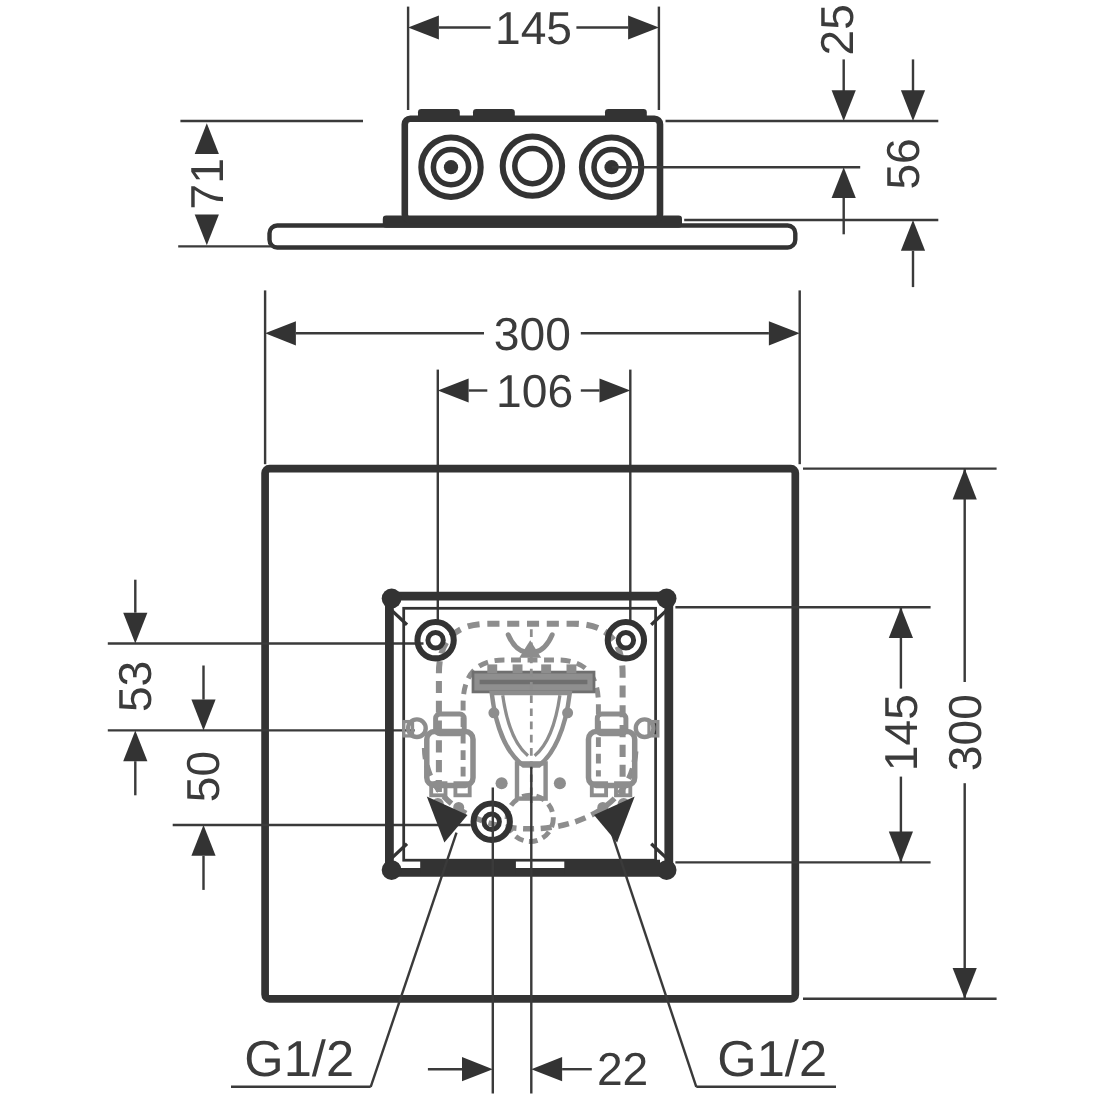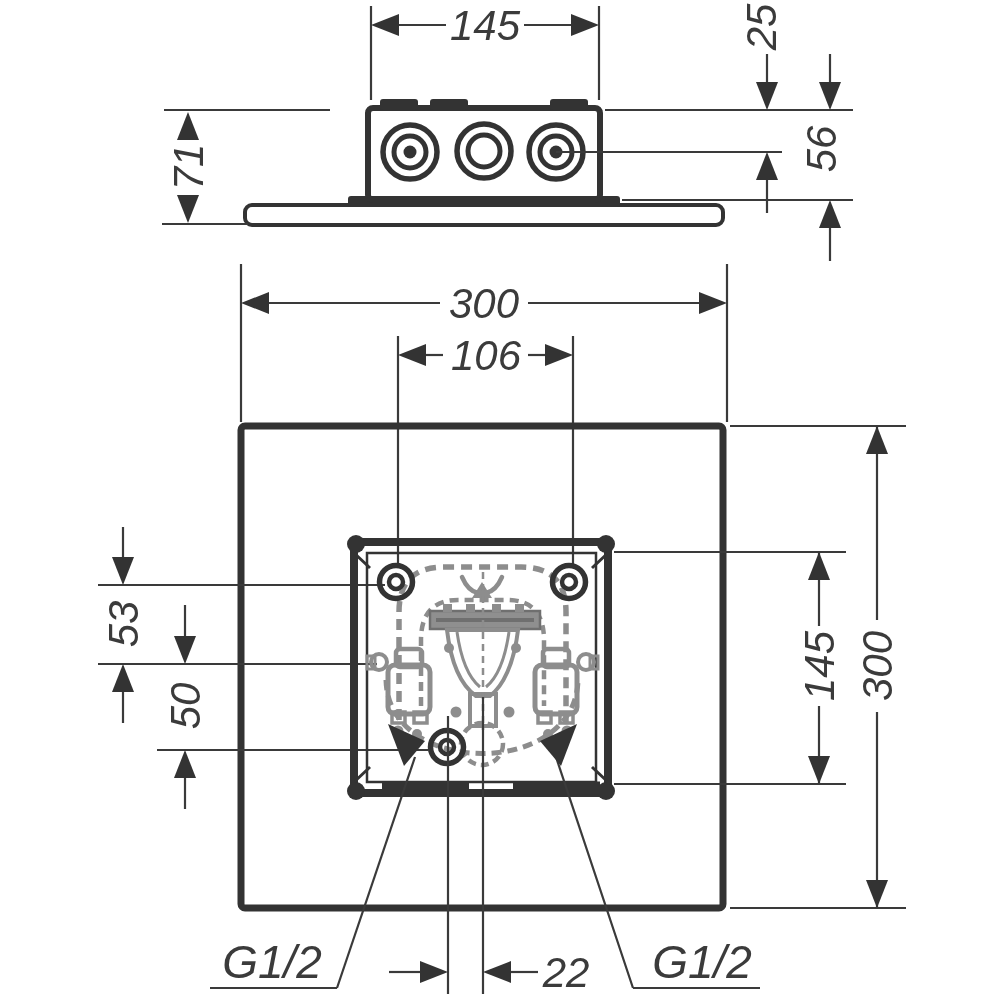--- a/index.html
+++ b/index.html
@@ -1,21 +1,20 @@
 <!DOCTYPE html>
 <html><head>
 <meta charset="utf-8">
 <style>
   html, body { margin: 0; padding: 0; background: #ffffff; }
   .canvas {
     position: relative;
     width: 1000px; height: 1000px;
     background: #ffffff;
     font-family: "Liberation Sans", sans-serif;
-    font-style: italic;
   }
   svg { display: block; }
   .thin  { stroke: #3a3a3a; stroke-width: 2.2; fill: none; }
   .thick { stroke: #333333; fill: none; }
   .arrow { fill: #333333; stroke: none; }
   .dimtext {
     font-family: "Liberation Sans", sans-serif;
     font-size: 42px; fill: #3b3b3b;
     text-anchor: middle;
   }

